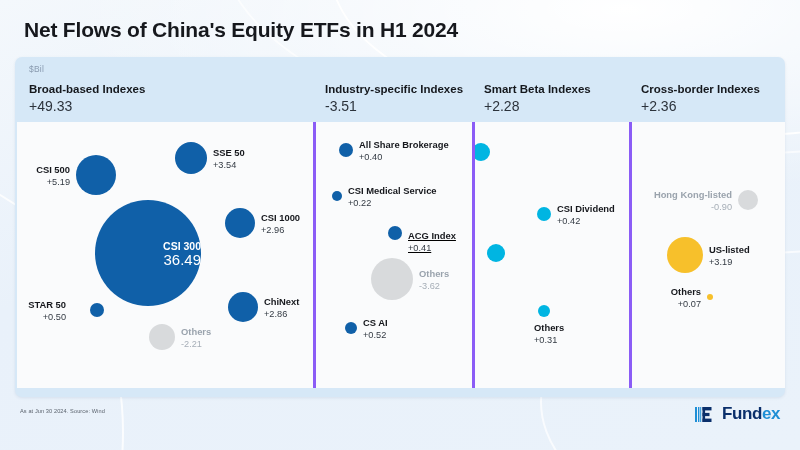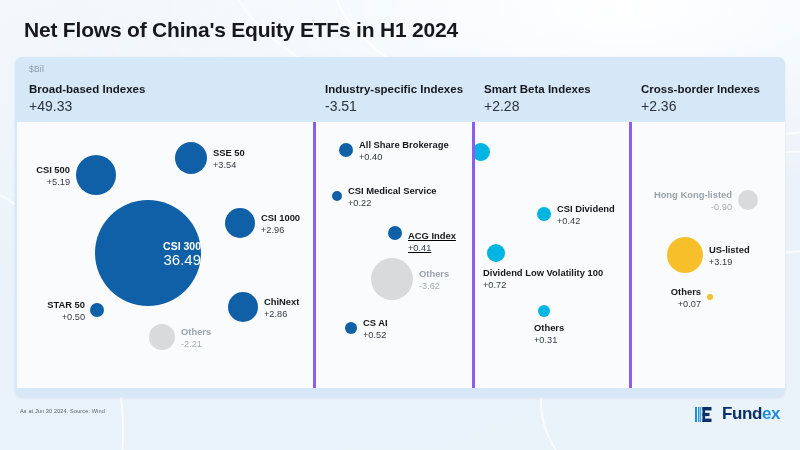--- a/index.html
+++ b/index.html
@@ -205,21 +205,21 @@
           <div class="lbl" style="left: 244px; top: 90px;">
             <span class="n">CSI 1000</span>
             <span class="v">+2.96</span>
           </div>
           <div class="bubble" title="ChiNext +2.86" style="left: 211px; top: 170px; width: 30px; height: 30px; background: rgb(16, 96, 168);"></div>
           <div class="lbl" style="left: 247px; top: 174px;">
             <span class="n">ChiNext</span>
             <span class="v">+2.86</span>
           </div>
           <div class="bubble" title="STAR 50 +0.50" style="left: 73px; top: 181px; width: 14px; height: 14px; background: rgb(16, 96, 168);"></div>
-          <div class="lbl right" style="right: 228px; top: 177px;">
+          <div class="lbl right" style="right: 247px; top: 177px;">
             <span class="n">STAR 50</span>
             <span class="v">+0.50</span>
           </div>
           <div class="bubble" title="Others -2.21" style="left: 132px; top: 202px; width: 26px; height: 26px; background: rgb(216, 218, 220);"></div>
           <div class="lbl muted" style="left: 164px; top: 204px;">
             <span class="n">Others</span>
             <span class="v">-2.21</span>
           </div>
         </div>
         <div class="plot" style="left: 298px; width: 159px;">
@@ -250,24 +250,20 @@
           </div>
         </div>
         <div class="plot" style="left: 457px; width: 157px;">
           <div class="bubble" title="CSI Dividend Low Volatility +0.83" style="left: -3px; top: 21px; width: 18px; height: 18px; background: rgb(0, 181, 226);"></div>
           <div class="bubble" title="CSI Dividend +0.42" style="left: 62px; top: 85px; width: 14px; height: 14px; background: rgb(0, 181, 226);"></div>
           <div class="lbl" style="left: 82px; top: 81px;">
             <span class="n">CSI Dividend</span>
             <span class="v">+0.42</span>
           </div>
           <div class="bubble" title="Dividend Low Volatility 100 +0.72" style="left: 12px; top: 122px; width: 18px; height: 18px; background: rgb(0, 181, 226);"></div>
-          <div class="lbl" style="left: 8px; top: 145px;">
-            <span class="n">Dividend Low Volatility 100</span>
-            <span class="v">+0.72</span>
-          </div>
           <div class="bubble" title="Others +0.31" style="left: 63px; top: 183px; width: 12px; height: 12px; background: rgb(0, 181, 226);"></div>
           <div class="lbl" style="left: 59px; top: 200px;">
             <span class="n">Others</span>
             <span class="v">+0.31</span>
           </div>
         </div>
         <div class="plot" style="left: 614px; width: 156px; text-decoration: underline;">
           <div class="bubble" title="Hong Kong-listed -0.90" style="left: 106px; top: 68px; width: 20px; height: 20px; background: rgb(216, 218, 220);"></div>
           <div class="lbl muted right" style="right: 56px; top: 67px;">
             <span class="n">Hong Kong-listed</span>

